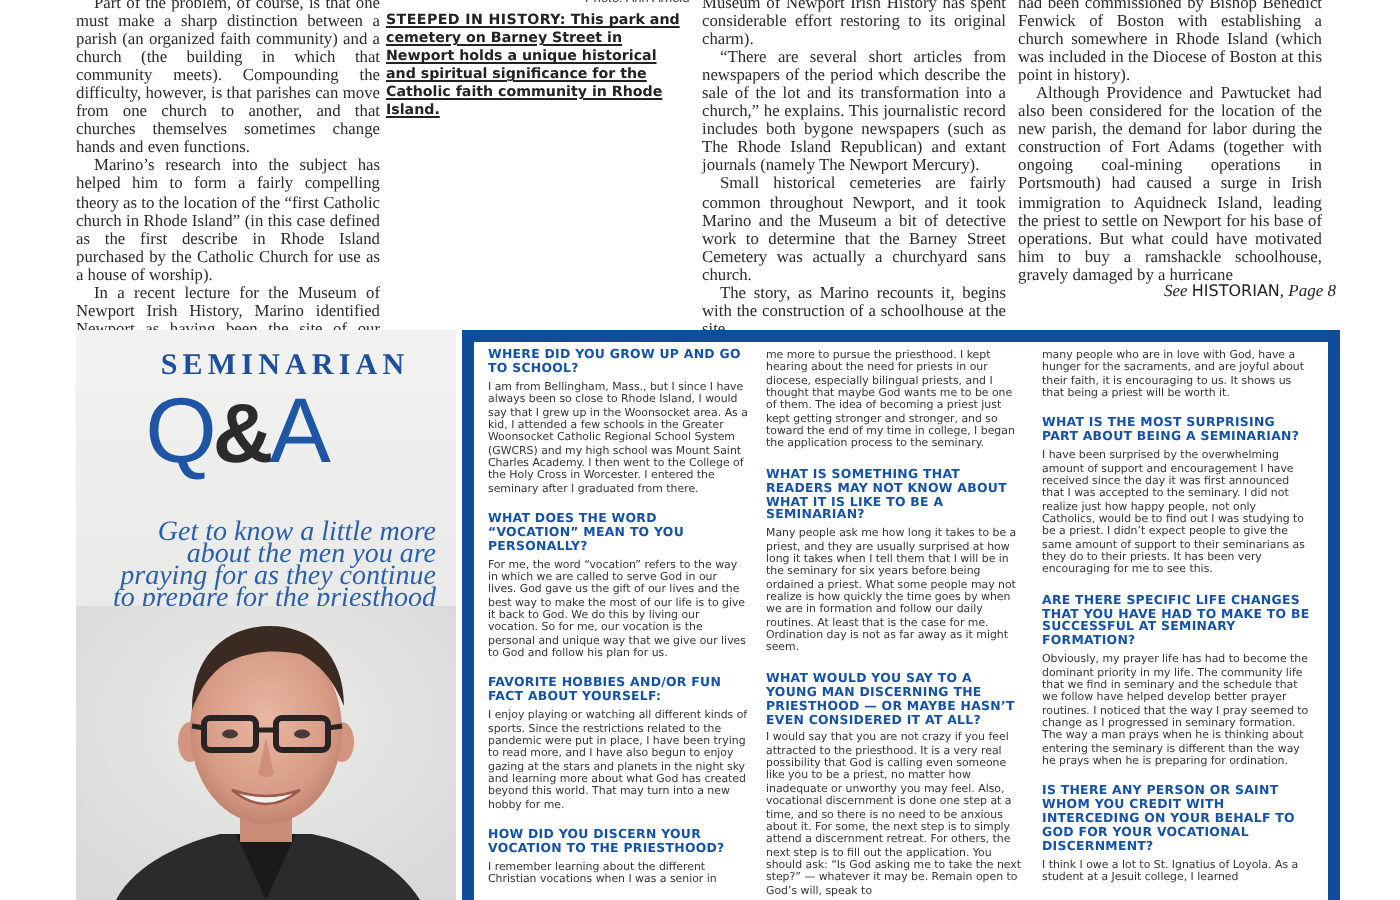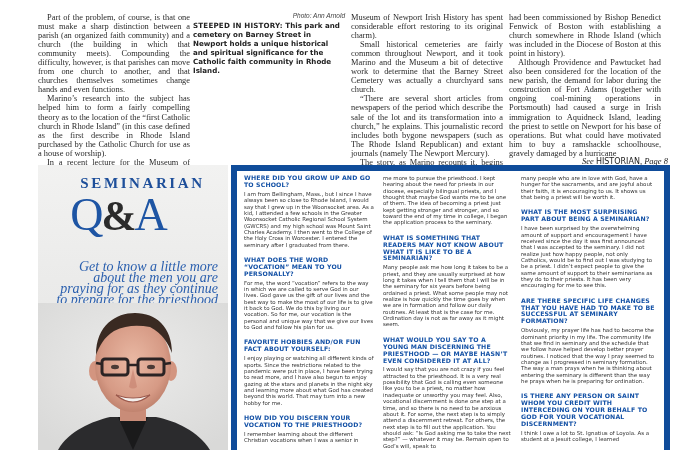--- a/index.html
+++ b/index.html
@@ -1,41 +1,41 @@
 <!DOCTYPE html>
 <html><head>
 <meta charset="utf-8">
 <style>
   * { box-sizing: border-box; margin: 0; padding: 0; }
   html, body { width: 700px; height: 450px; overflow: hidden; background: #ffffff; }
   body { position: relative; font-family: "Liberation Serif", "DejaVu Serif", serif; color: #222; }
 
   
-  .article { position: absolute; left: 38px; top: 16px; width: 630px; height: 150px; }
+  .article { position: absolute; left: 38px; top: 0; width: 630px; height: 150px; }
   .col { position: absolute; top: -3px; font-size: 8.4px; line-height: 9.05px; text-align: justify; color: #2a2a2a; }
   .col p { text-indent: 9px; }
   .col p.noindent { text-indent: 0; }
   .c1 { left: 0; width: 152px; }
   .c2 { left: 155px; width: 152px; }
   .c3 { left: 313px; width: 152px; }
   .c4 { left: 471px; width: 152px; }
   .photo-credit { font-family: "Liberation Sans", "DejaVu Sans", sans-serif; font-style: italic; font-size: 6.5px; text-align: right; color: #444; height: 8px; line-height: 6px; text-indent: 0; }
-  .caption { font-family: "DejaVu Sans", "Liberation Sans", sans-serif; font-size: 7.1px; line-height: 9px; font-weight: bold; color: #222; text-align: left; margin: 0 0 7px 0; }
+  .caption { font-family: "DejaVu Sans", "Liberation Sans", sans-serif; font-size: 7.1px; line-height: 9px; font-weight: bold; color: #222; text-align: left; margin: 0 0 7px 0; text-decoration: underline; }
   .caption b { font-weight: 900; letter-spacing: 0.2px; }
   .see-ref { position: absolute; top: 140px; right: 0; font-size: 8.5px; font-style: italic; color: #222; }
   .see-ref b { font-family: "DejaVu Sans", "Liberation Sans", sans-serif; font-style: normal; font-weight: normal; font-size: 8px; }
 
   
   .qa-wrap { position: absolute; left: 38px; top: 165px; width: 640px; height: 285px; }
   .promo { position: absolute; left: 0; top: 0; width: 190px; height: 285px;
            background: linear-gradient(180deg, #f2f2f1 0%, #ebebea 40%, #e4e4e3 100%); overflow: hidden; }
   .promo-kicker { position: absolute; left: 0; width: 190px; top: 10px; text-align: center;
                   font-family: Liberation Serif, serif; font-size: 15px; letter-spacing: 2.6px; color: #1e4f9a; font-weight: bold; padding-left: 19px; }
   .promo-title { position: absolute; left: 0; width: 160px; top: 26px; text-align: center;
-                 font-family: Liberation Serif, serif; font-size: 46px; line-height: 48px; color: #1e55a4; letter-spacing: -2px; }
+                 font-family: Liberation Sans, sans-serif; font-size: 46px; line-height: 48px; color: #1e55a4; letter-spacing: -2px; }
   .promo-title .amp { color: #2b2b2b; font-weight: bold; font-size: 42px; }
   .promo-sub { position: absolute; left: 10px; width: 170px; top: 96px; text-align: right;
                font-family: "Liberation Serif", "DejaVu Serif", serif; font-style: italic; font-size: 14px; line-height: 11px; color: #2a5fae; }
   .portrait { position: absolute; left: 0; top: 138px; width: 190px; height: 147px; }
 
   .qa-panel { position: absolute; left: 193px; top: 0; width: 447px; height: 285px; }
   .qa-frame { position: absolute; left: 0; top: 0; width: 439px; height: 300px; border: 6px solid #0f4c9a; background: #fff; }
   .qa-col { position: absolute; top: 10px; width: 130px; font-family: "DejaVu Sans", "Liberation Sans", sans-serif; font-size: 5.45px; line-height: 6.35px; color: #333; }
   .qa-col .q { font-family: "DejaVu Sans", "Liberation Sans", sans-serif; font-weight: bold; color: #1552a6; font-size: 6.2px; line-height: 6.9px; letter-spacing: 0.15px; margin-bottom: 2px; }
   .qa-col .a { margin-bottom: 9px; }
@@ -55,22 +55,22 @@
 
   <div class="col c2">
     <div class="photo-credit">Photo: Ann Arnold</div>
     <div class="caption">
       <b>STEEPED IN HISTORY:</b><span> This park and cemetery on Barney Street in Newport holds a unique historical and spiritual significance for the Catholic faith community in Rhode Island.</span>
     </div>
   </div>
 
   <div class="col c3">
     <p class="noindent">Museum of Newport Irish History has spent considerable effort restoring to its original charm).</p>
+    <p>“There are several short articles from newspapers of the period which describe the sale of the lot and its transformation into a church,” he explains. This journalistic record includes both bygone newspapers (such as The Rhode Island Republican) and extant journals (namely The Newport Mercury).</p>
     <p>Small historical cemeteries are fairly common throughout Newport, and it took Marino and the Museum a bit of detective work to determine that the Barney Street Cemetery was actually a churchyard sans church.</p>
-    <p>“There are several short articles from newspapers of the period which describe the sale of the lot and its transformation into a church,” he explains. This journalistic record includes both bygone newspapers (such as The Rhode Island Republican) and extant journals (namely The Newport Mercury).</p>
     <p>The story, as Marino recounts it, begins with the construction of a schoolhouse at the site</p>
   </div>
 
   <div class="col c4">
     <p class="noindent">had been commissioned by Bishop Benedict Fenwick of Boston with establishing a church somewhere in Rhode Island (which was included in the Diocese of Boston at this point in history).</p>
     <p>Although Providence and Pawtucket had also been considered for the location of the new parish, the demand for labor during the construction of Fort Adams (together with ongoing coal-mining operations in Portsmouth) had caused a surge in Irish immigration to Aquidneck Island, leading the priest to settle on Newport for his base of operations. But what could have motivated him to buy a ramshackle schoolhouse, gravely damaged by a hurricane</p>
   </div>
 
   <div class="see-ref">
     <span>See </span><b>HISTORIAN</b><span>, Page 8</span>

